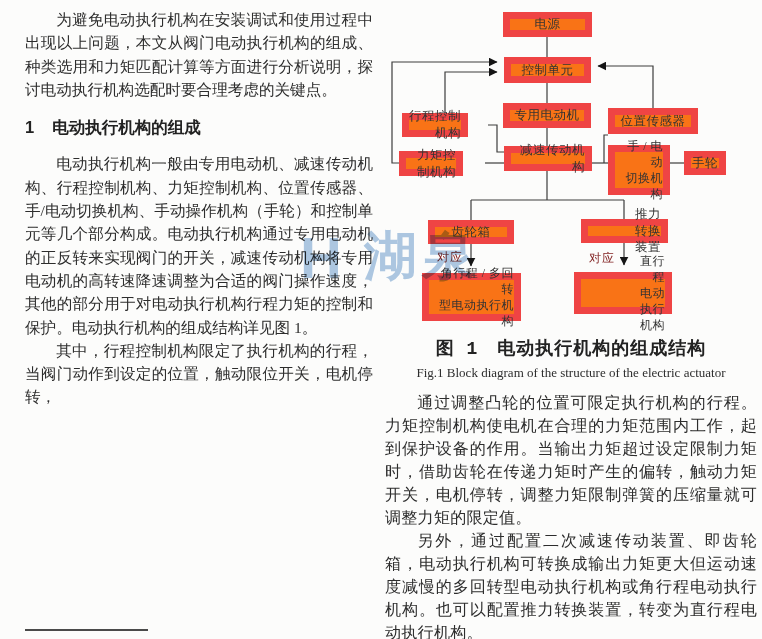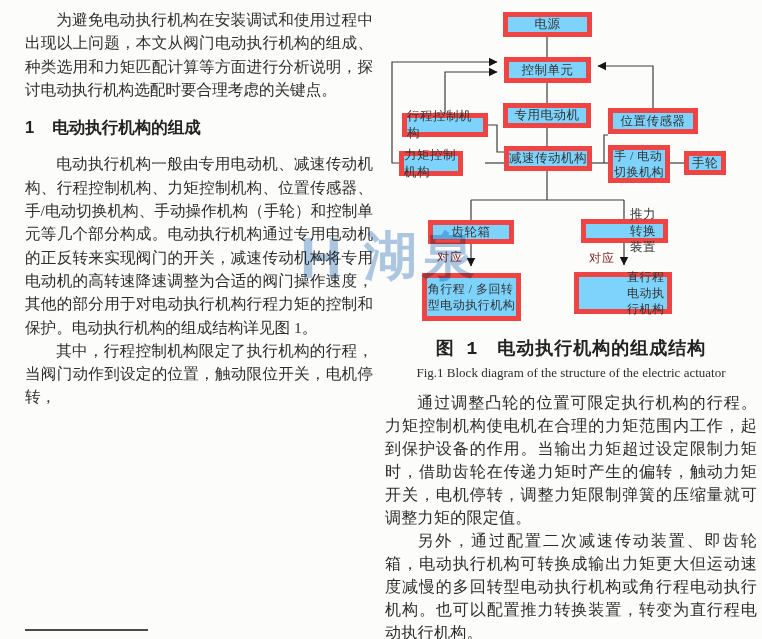--- a/index.html
+++ b/index.html
@@ -37,24 +37,24 @@
     font-size:16.1px; line-height:23px; text-align:justify;
     letter-spacing:0.2px;
   }
   .col-right .body-text p { text-indent:2em; }
 
   
   .diagram { position:relative; width:372px; height:332px; }
   .diagram svg { position:absolute; left:0; top:0; }
   .node {
     position:absolute;
-    border:5px solid #ef4444;
-    background:#7dd3fc;
+    border:7px solid #ef4444;
+    background:#f97316;
     display:flex; align-items:center; justify-content:center;
-    text-align:left;
+    text-align:right;
     font-size:12.5px; line-height:1.35; color:#333;
     white-space:pre-line;
     letter-spacing:0.5px;
   }
   .edge-label {
     position:absolute; font-size:12px; color:#7f1d1d; letter-spacing:1px;
   }
   .fig-caption-zh {
     margin-top:4px; text-align:center;
     font-family:Liberation Mono, monospace;
@@ -135,25 +135,25 @@
 
         <polyline points="268,108 268,66 213,66" marker-end="url(#arw)"></polyline>
 
         <line x1="285" y1="163" x2="299" y2="163"></line>
       </g>
     </svg>
 
     <div class="node" style="left:118px;top:12px;width:89px;height:25px;">电源</div>
     <div class="node" style="left:119px;top:57px;width:87px;height:26px;">控制单元</div>
     <div class="node" style="left:118px;top:103px;width:88px;height:25px;">专用电动机</div>
-    <div class="node" style="left:17px;top:113px;width:86px;height:24px;">行程控制机构</div>
+    <div class="node" style="left:17px;top:113px;width:66px;height:24px;">行程控制机构</div>
     <div class="node" style="left:223px;top:108px;width:90px;height:26px;">位置传感器</div>
     <div class="node" style="left:14px;top:151px;width:64px;height:25px;">力矩控制机构</div>
     <div class="node" style="left:119px;top:146px;width:88px;height:25px;">减速传动机构</div>
-    <div class="node" style="left:223px;top:145px;width:62px;height:38px;font-size:12px;">手 / 电动
+    <div class="node" style="left:223px;top:145px;width:62px;height:50px;font-size:12px;">手 / 电动
 切换机构</div>
     <div class="node" style="left:299px;top:151px;width:42px;height:24px;">手轮</div>
     <div class="node" style="left:43px;top:220px;width:86px;height:24px;">齿轮箱</div>
     <div class="node" style="left:196px;top:219px;width:87px;height:24px;padding-left:44px;">推力转换装置</div>
     <div class="node" style="left:37px;top:273px;width:99px;height:48px;font-size:12px;">角行程 / 多回转
 型电动执行机构</div>
     <div class="node" style="left:189px;top:272px;width:98px;height:42px;font-size:12px;padding-left:48px;">直行程
 电动执行机构</div>
 
     <div class="edge-label" style="left:52px;top:249px;">对应</div>

